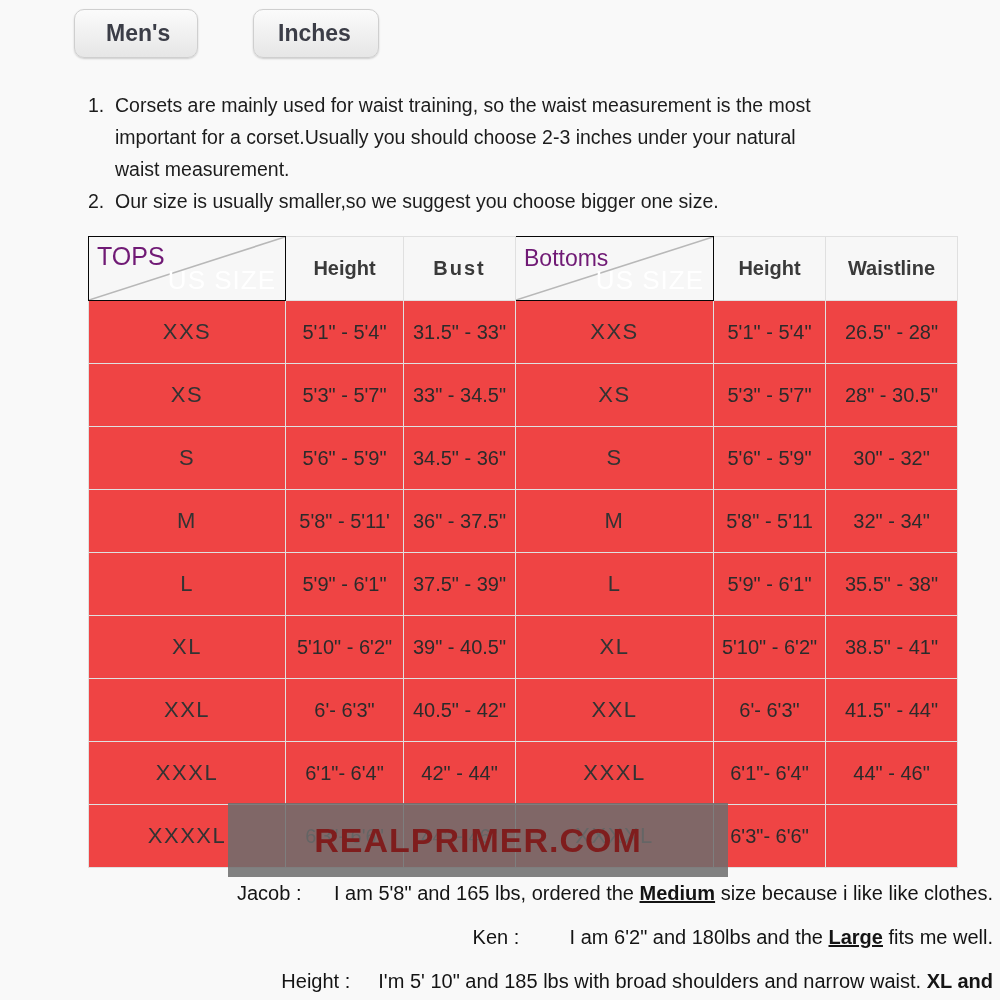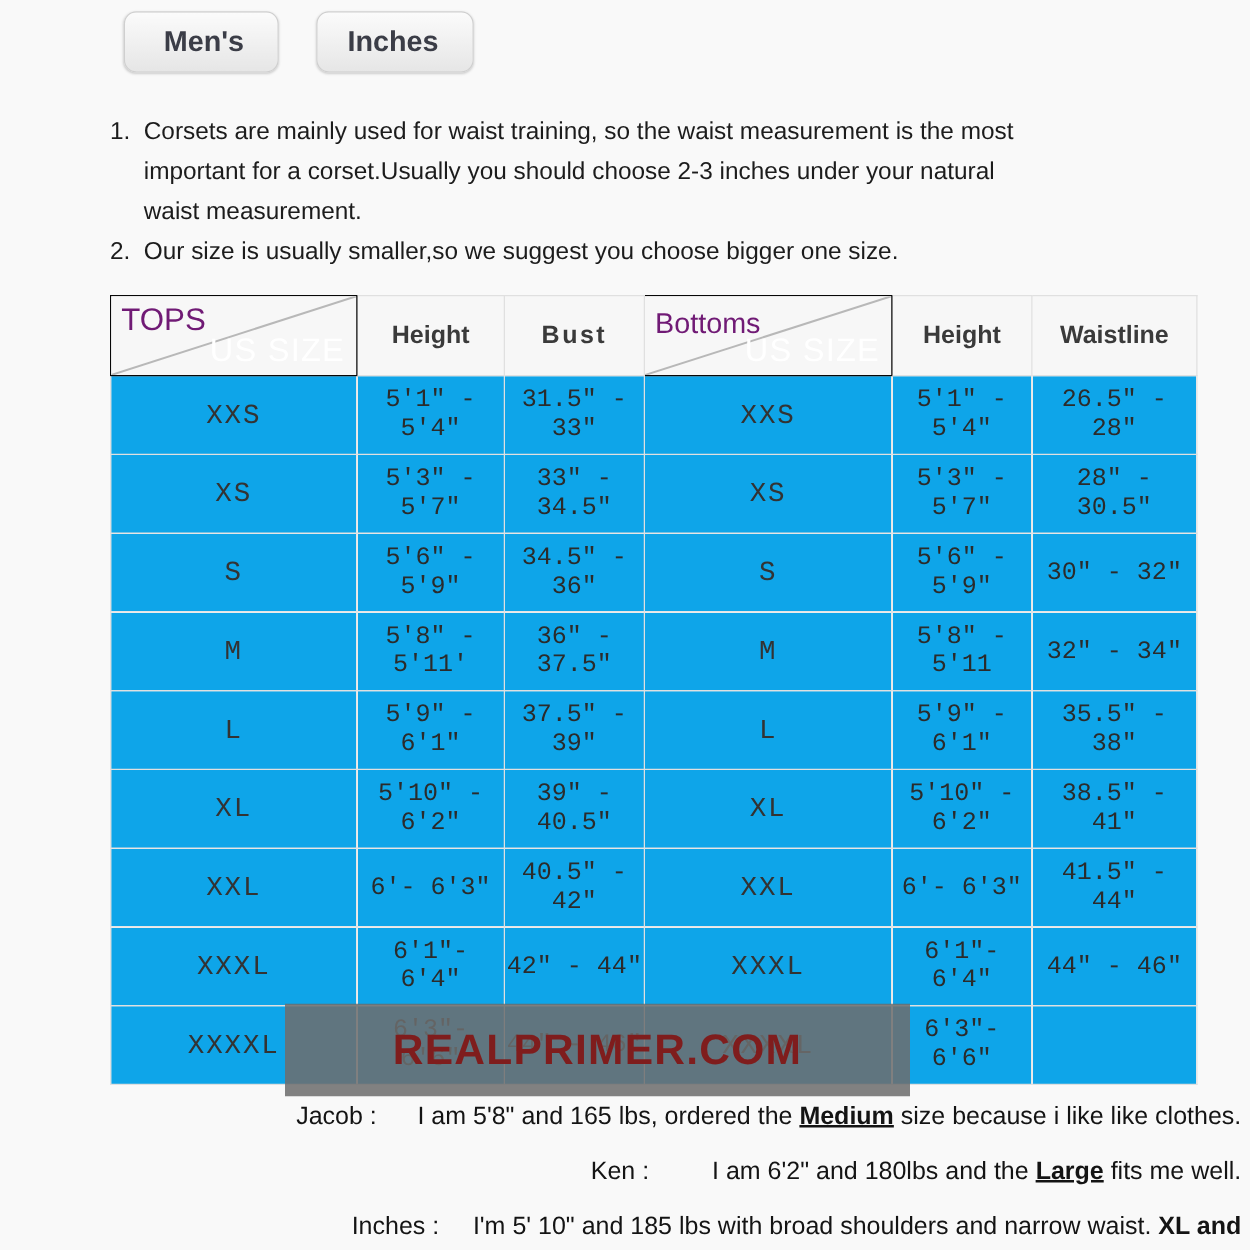--- a/index.html
+++ b/index.html
@@ -11,21 +11,21 @@
   
   .btn {
     position:absolute; top:9px; height:49px; padding:0 27px;
     background:linear-gradient(#fbfbfb,#e6e6e6);
     border:1px solid #cfcfcf; border-radius:10px;
     font-family:"Liberation Sans", sans-serif;
     font-weight:bold; font-size:23px; color:#3b3d47;
     box-shadow:0 1px 2px rgba(0,0,0,0.18);
     cursor:pointer;
   }
-  .btn-mens { left:99px;padding-left:31px; }
+  .btn-mens { left:74px;padding-left:31px; }
   .btn-inches { left:253px;padding-left:24px; }
 
   
   .notes {
     position:absolute; left:88px; top:89px; width:802px;
     font-size:19.5px; line-height:32px; color:#1c1c1c;
   }
   .note { display:flex; }
   .note-num { flex:0 0 27px; }
   .note-text { white-space:pre-line; }
@@ -51,21 +51,21 @@
   .corner .diag line { stroke:#b8b8b8; stroke-width:1.6; vector-effect:non-scaling-stroke; }
   .corner-top {
     position:absolute; left:8px; top:5px; color:#701a75;
     font-weight:normal; font-size:25px;
   }
   .corner-bottom {
     position:absolute; right:9px; bottom:4px; color:#fff;
     font-weight:normal; font-size:26px; letter-spacing:1px;
   }
   th.corner-bottoms .corner-top { font-size:23px; top:8px; }
-  .size-table td { background:#0ea5e9; font-size:20px; color:#2b2b2b;font-family:Liberation Mono, monospace; }
+  .size-table td { background:#ef4444; font-size:20px; color:#2b2b2b; }
   .size-table td.c-size { font-size:22px; letter-spacing:1.5px; color:#333; }
 
   
   .watermark {
     position:absolute; left:228px; top:803px; width:500px; height:74px;
     background:rgba(109,109,109,0.86); z-index:5;
     display:flex; align-items:center; justify-content:center;
     color:#7f1d1d; font-weight:bold; font-size:34px; letter-spacing:1px;
   }
 
@@ -226,18 +226,18 @@
         <span class="t-name">Jacob :</span>
         <span class="t-text"><span>I am 5'8" and 165 lbs, ordered the </span><span class="hl hl-underline">Medium</span><span> size because i like like clothes.</span></span>
       </div>
 
       <div class="t-row">
         <span class="t-name">Ken :</span>
         <span class="t-text"><span>I am 6'2" and 180lbs and the </span><span class="hl hl-underline">Large</span><span> fits me well.</span></span>
       </div>
 
       <div class="t-row">
-        <span class="t-name">Inches :</span>
+        <span class="t-name">Height :</span>
         <span class="t-text"><span>I'm 5' 10" and 185 lbs with broad shoulders and narrow waist. </span><span class="hl hl-plain">XL and</span><span></span></span>
       </div>
     </div>
 
 </div>
 
 </body></html>

